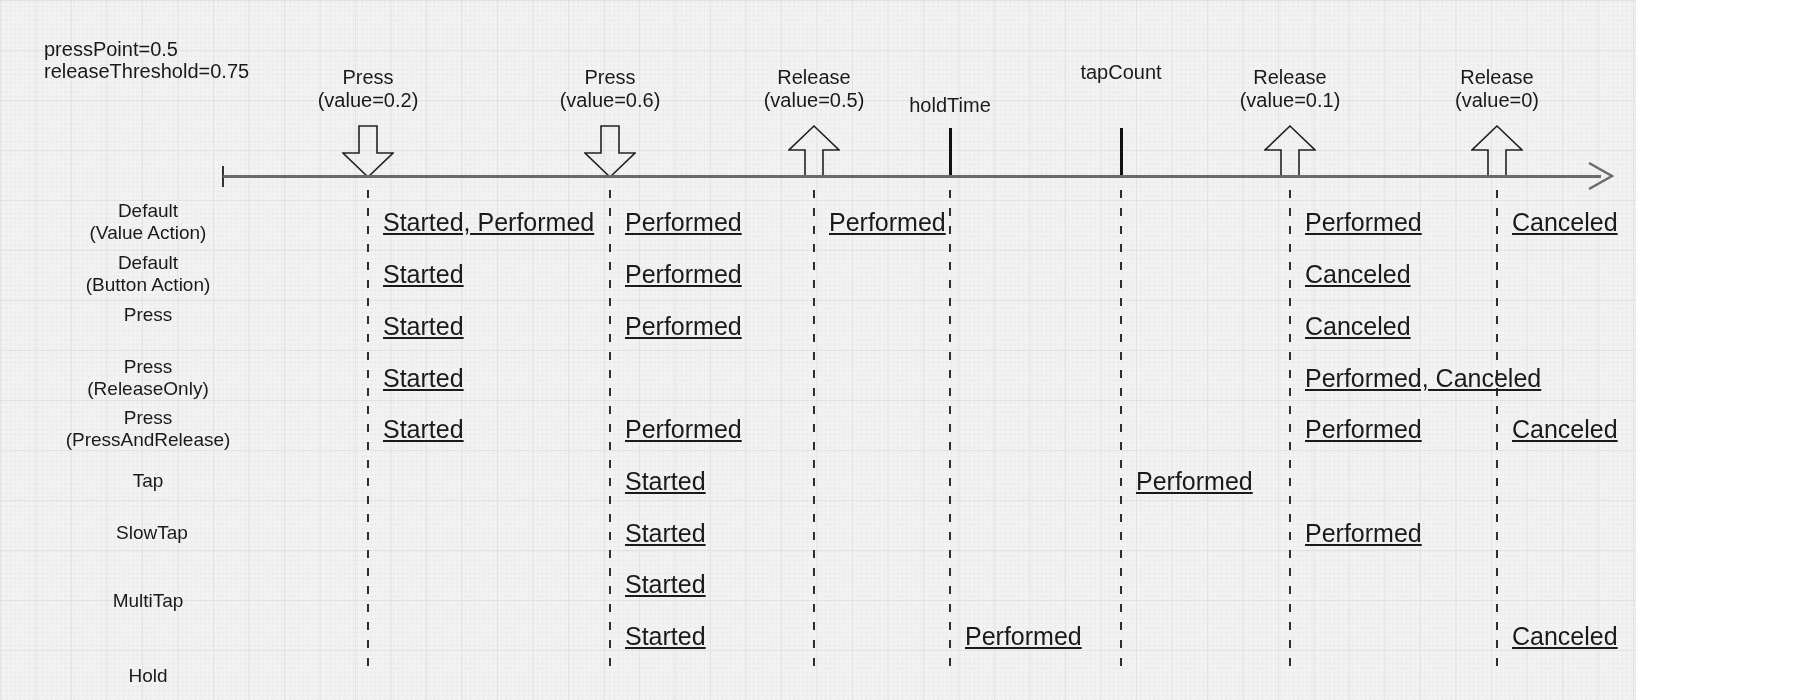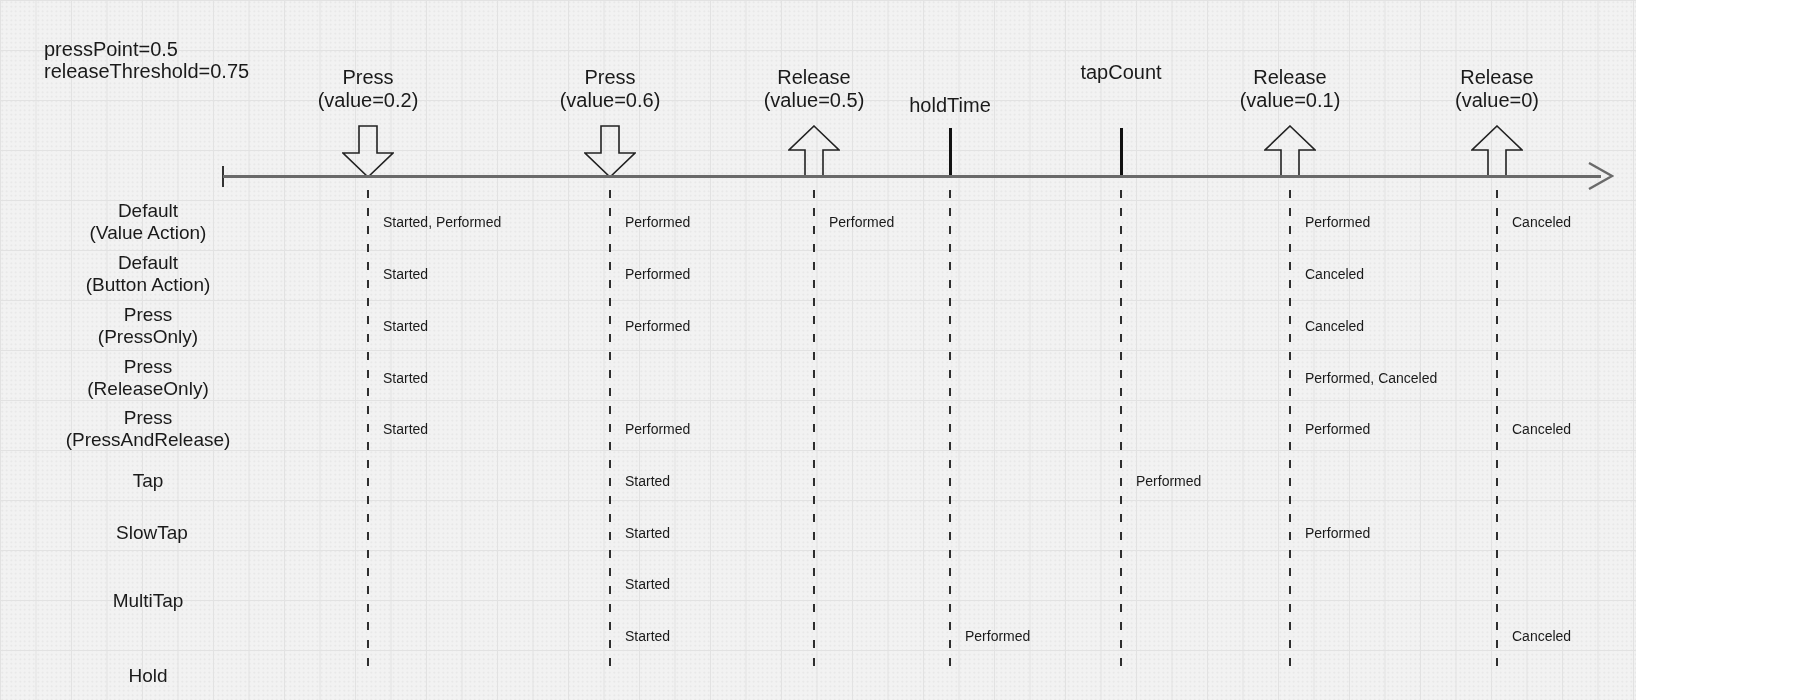--- a/index.html
+++ b/index.html
@@ -26,21 +26,21 @@
   .col-header{width:200px;margin-left:-100px;text-align:center;font-size:20px;line-height:23px;white-space:nowrap;}
   .axis-line{height:3px;background:var(--axis);}
   .axis-start-tick{width:2px;background:#333;}
   .time-tick{width:3px;background:#111;}
   .dash-line{
     width:2px;
     background-image:repeating-linear-gradient(to bottom, var(--dash) 0 8px, transparent 8px 18px);
   }
   .axis-label{font-size:20px;line-height:22px;white-space:nowrap;margin-left:39px;}
   .row-label{width:240px;text-align:center;font-size:19px;line-height:22px;white-space:nowrap;}
-  .cell{font-size:14px;line-height:22px;white-space:nowrap;}
+  .cell{font-size:25px;line-height:22px;white-space:nowrap;text-decoration:underline;}
   svg{display:block;}
 </style>
 </head>
 <body>
 
 <div class="canvas">
 
   <div class="abs config">
     <div>pressPoint=0.5</div>
     <div>releaseThreshold=0.75</div>
@@ -123,21 +123,20 @@
           <div>Default</div>
           <div>(Button Action)</div>
         </div>
         <div class="abs cell" style="left: 383px; top: 263px;">Started</div>
         <div class="abs cell" style="left: 625px; top: 263px;">Performed</div>
         <div class="abs cell" style="left: 1305px; top: 263px;">Canceled</div>
       </div>
       <div>
         <div class="abs row-label" style="left: 28px; top: 304px;">
           <div>Press</div>
-          <div>(PressOnly)</div>
         </div>
         <div class="abs cell" style="left: 383px; top: 315px;">Started</div>
         <div class="abs cell" style="left: 625px; top: 315px;">Performed</div>
         <div class="abs cell" style="left: 1305px; top: 315px;">Canceled</div>
       </div>
       <div>
         <div class="abs row-label" style="left: 28px; top: 356px;">
           <div>Press</div>
           <div>(ReleaseOnly)</div>
         </div>

